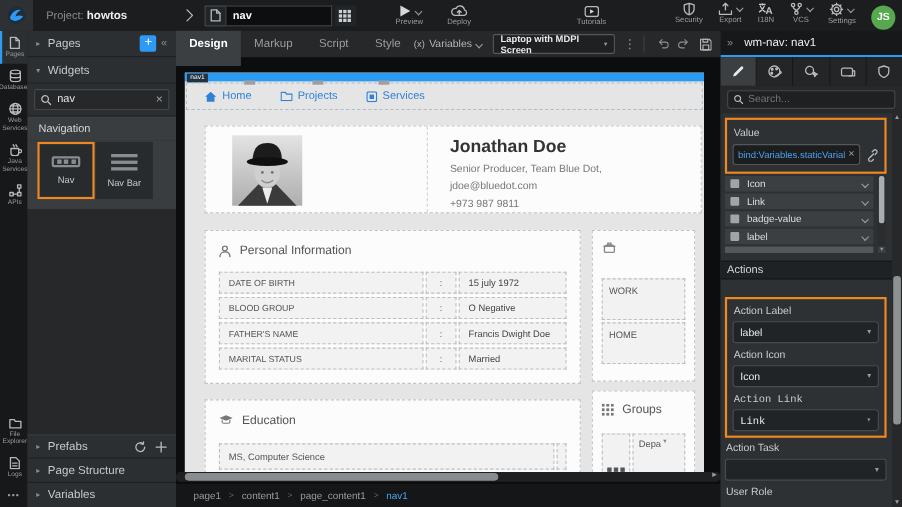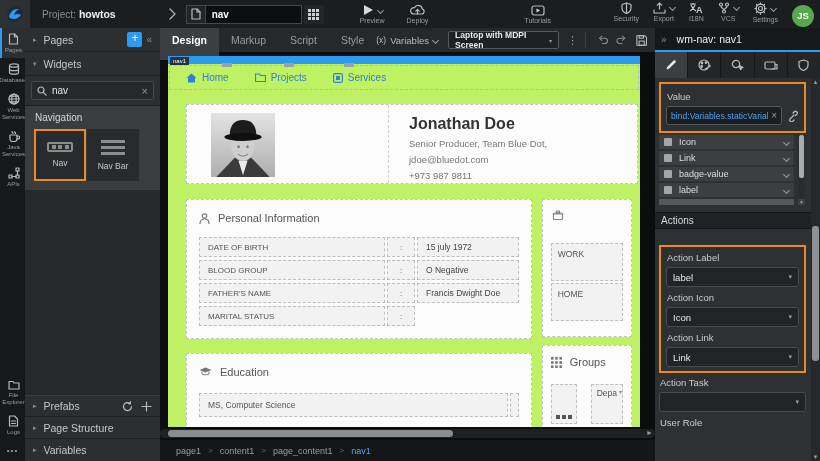--- a/index.html
+++ b/index.html
@@ -68,21 +68,21 @@
   .dtab.active { background:#3c3f42; color:#fff; font-weight:bold; }
   .vars { margin-left:auto; display:flex; align-items:center; font-size:9.5px; color:#b5b8ba; }
   .vars .vx { font-size:8.5px; margin-right:4px; color:#b5b8ba; }
   .devsel { margin-left:10px; height:18px; border:1px solid #55585a; background:#1e2022; border-radius:2px; display:flex; align-items:center; padding:0 6px; font-size:8.5px; font-weight:bold; color:#e8eaec; }
   .kebab { margin-left:8px; color:#9a9da0; font-size:11px; letter-spacing:0; }
   .tbdiv { width:1px; height:16px; background:#3c3f42; margin:0 7px; }
   .tbicon { margin:0 4px; }
 
   
   .canvasarea { position:relative; height:388px; }
-  .canvas { position:absolute; left:8px; top:4px; width:472px; height:371px; background:#bef264; overflow:hidden; }
+  .canvas { position:absolute; left:8px; top:14px; width:472px; height:371px; background:#e5e5e5; overflow:hidden; }
   .bluestrip { height:8px; background:#2b9bf2; position:relative; }
   .navtag { position:absolute; left:2px; top:1px; background:#233240; color:#fff; font-size:6px; padding:0 3px; line-height:8px; }
   .navmenu { height:27px; display:flex; align-items:center; gap:26px; padding-left:18px; outline:1px dashed #aebecb; outline-offset:-2px; position:relative; }
   .navlink { display:flex; align-items:center; gap:5px; font-size:10px; color:#3180d8; }
   .handle { position:absolute; top:-1px; width:10px; height:4px; background:#9aa0a5; }
   .page-pad { padding:13px 8px 0 18px; }
   .panel { background:#fcfcfc; border:1px dashed #c4c4c4; }
   .profile { height:80px; display:flex; }
   .photo-cell { width:202px; border-right:1px dashed #d2d2d2; display:flex; }
   .photo { width:64px; height:66px; margin:7px 0 0 24px; }
@@ -105,21 +105,21 @@
   .ccell { background:#f2f2f2; border:1px dashed #bfbfbf; height:38px; padding:5px 6px; font-size:8.5px; color:#555; margin-bottom:2px; }
   .edu { margin-top:14px; flex:1; }
   .edurow { margin-top:15px; display:flex; }
   .educell { background:#f2f2f2; border:1px dashed #bfbfbf; height:24px; display:flex; align-items:center; padding:0 8px; font-size:8.5px; color:#555; flex:1; }
   .eduend { width:9px; background:#f2f2f2; border:1px dashed #bfbfbf; margin-left:2px; }
   .groups { margin-top:8px; flex:1; padding:10px 8px; }
   .grow { margin-top:16px; display:flex; height:40px; }
   .gcell1 { width:26px; background:#f2f2f2; border:1px dashed #bfbfbf; display:flex; align-items:flex-end; justify-content:center; padding-bottom:4px; }
   .gdots { display:flex; gap:2px; }
   .gdots i { width:4px; height:4px; background:#555; }
-  .gcell2 { flex:1; margin-left:14px; background:#f2f2f2; border:1px dashed #bfbfbf; font-size:8.5px; color:#555; padding:3px 0 0 5px; display:flex; }
+  .gcell2 { flex:1; margin-left:2px; background:#f2f2f2; border:1px dashed #bfbfbf; font-size:8.5px; color:#555; padding:3px 16px 0 5px; display:flex; }
   .gcell2 .tinyarrow { font-size:6px; color:#888; margin-left:2px; }
   .hscroll { position:absolute; left:0; right:0; bottom:2px; height:9px; background:#1e2022; border-radius:4px; }
   .hthumb { position:absolute; left:8px; top:1px; width:285px; height:7px; background:#8a8d8f; border-radius:4px; }
   .harrow { position:absolute; right:2px; top:0; font-size:7px; color:#9a9da0; }
   .crumbs { height:21px; background:#141618; display:flex; align-items:center; padding-left:16px; font-size:9px; color:#9a9da0; gap:7px; }
   .crumbs .sep { color:#6a6d6f; font-size:8px; }
   .crumbs .cur { color:#4aa3f0; }
 
   
   .rpanel { position:absolute; left:655px; top:28px; width:165px; height:433px; background:#2e3133; display:flex; flex-direction:column; overflow:hidden; }
@@ -521,20 +521,21 @@
                     <div class="pcell c-val">O Negative</div>
                   </div>
                   <div class="prow">
                     <div class="pcell c-label">FATHER'S NAME</div>
                     <div class="pcell c-sep">:</div>
                     <div class="pcell c-val">Francis Dwight Doe</div>
                   </div>
                   <div class="prow">
                     <div class="pcell c-label">MARITAL STATUS</div>
                     <div class="pcell c-sep">:</div>
+                    <div class="pcell c-val">Married</div>
                   </div>
                 </div>
               </div>
 
               <div class="panel secpanel edu">
                 <div class="sechead">
                   <svg width="13" height="10" viewBox="0 0 13 10">
                       <path d="M6.5 0.5 L12.5 3 L6.5 5.5 L0.5 3 Z" fill="#777"></path>
                       <path d="M3 4.5 v2.5 c0 1 7 1 7 0 V4.5" fill="none" stroke="#777" stroke-width="1"></path>
                     </svg>
@@ -645,20 +646,29 @@
             <rect x="1" y="2" width="10" height="7" rx="1.5"></rect>
             <path d="M11.5 4.5 h1.5 v4.5 h-5"></path>
           </svg>
       </div>
       <div class="rp-tab" style="border-right:none;">
         <svg class="ic" width="11" height="12" viewBox="0 0 11 12">
             <path d="M5.5 1 L10 2.5 V6 c0 3 -2 4.5 -4.5 5.5 C3 10.5 1 9 1 6 V2.5 Z"></path>
           </svg>
       </div>
     </div>
+    <div class="rp-search">
+      <div class="rp-searchbox">
+        <svg class="ic" width="9" height="9" viewBox="0 0 10 10">
+            <circle cx="4" cy="4" r="3"></circle>
+            <path d="M6.3 6.3 L9 9"></path>
+          </svg>
+        <input placeholder="Search..." style="">
+      </div>
+    </div>
 
     <div class="rp-body">
 
       <div class="orangebox">
         <div class="flabel">Value</div>
         <div class="bindrow">
           <div class="bindinput">
             <span class="bindtext">bind:Variables.staticVariable1.dataSet</span>
             <span class="bindx">×</span>
           </div>
@@ -709,21 +719,21 @@
             <span class="selarr">▾</span>
           </div>
         </div>
         <div class="fgroup">
           <div class="flabel">Action Icon</div>
           <div class="selbox">
             <span class="selval">Icon</span>
             <span class="selarr">▾</span>
           </div>
         </div>
-        <div class="fgroup" style="margin-bottom:0;">
+        <div class="fgroup" style="margin-bottom:0;font-family:Liberation Mono, monospace;">
           <div class="flabel">Action Link</div>
           <div class="selbox">
             <span class="selval">Link</span>
             <span class="selarr">▾</span>
           </div>
         </div>
       </div>
 
       <div class="fgroup" style="margin-top:4px;">
         <div class="flabel">Action Task</div>

